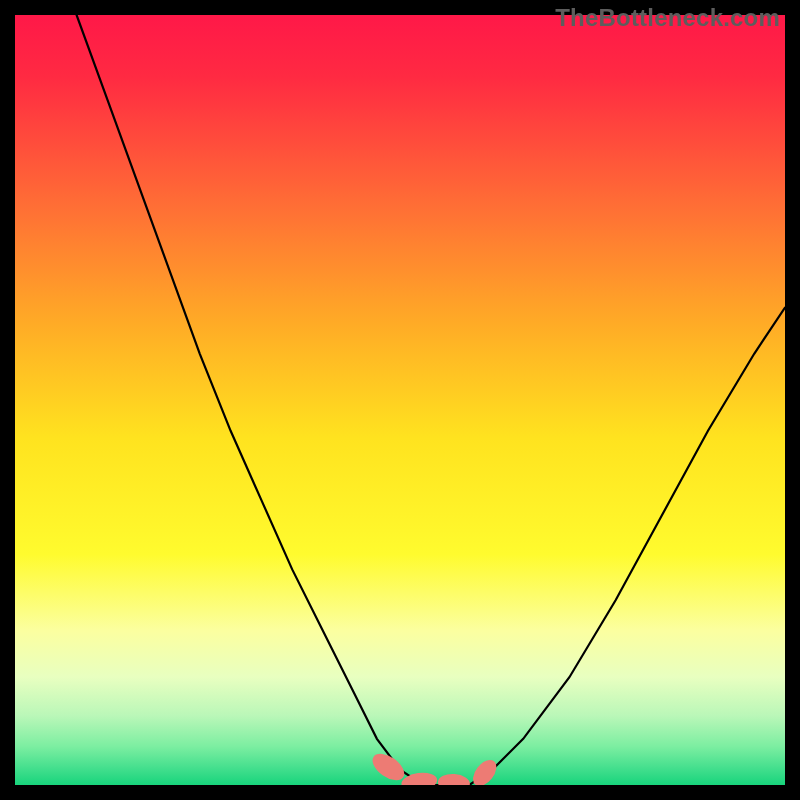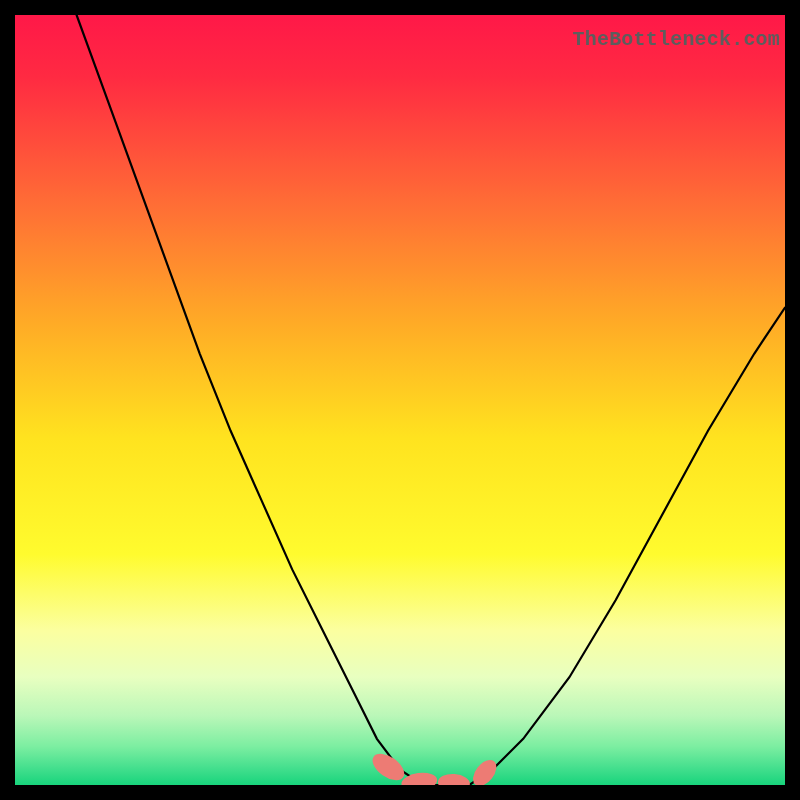--- a/index.html
+++ b/index.html
@@ -20,24 +20,24 @@
   }
   .plot {
     position: absolute;
     left: 0;
     top: 0;
     width: 770px;
     height: 770px;
   }
   .watermark {
     position: absolute;
-    top: 28px;
+    top: 4px;
     right: 20px;
-    font-family: Liberation Mono, monospace;
-    font-size: 20px;
+    font-family: Liberation Sans, sans-serif;
+    font-size: 24px;
     font-weight: bold;
     color: #5d5d5d;
     letter-spacing: 0.2px;
   }
 </style>
 </head>
 <body>
 
 <div class="frame">
   <svg class="plot" viewBox="0 0 770 770">

